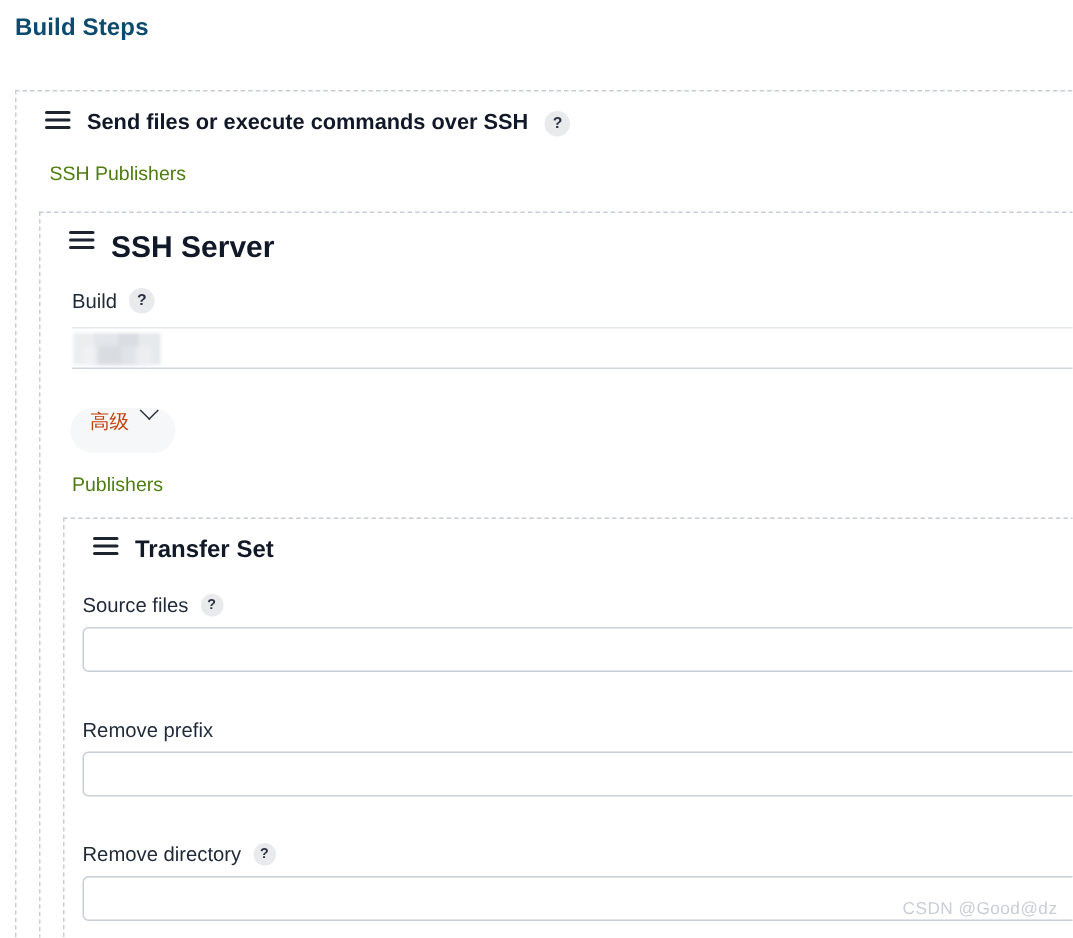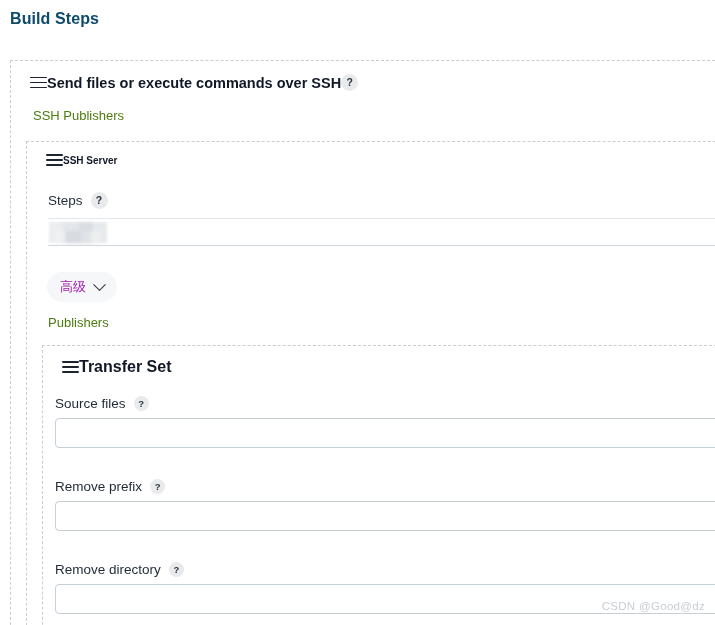--- a/index.html
+++ b/index.html
@@ -53,33 +53,33 @@
   .panel-inner {
     left: 15px;
     top: 203px;
     width: 700px;
     height: 330px;
   }
 
   
   .block-head {
     display: flex;
-    align-items: center;
-    gap: 0;
+    align-items: flex-start;
+    gap: 11px;
     position: absolute;
   }
   .block-head .title {
     font-weight: bold;
     color: #111827;
     white-space: nowrap;
   }
   .head-l1 { left: 19px; top: 13px; }
   .head-l1 .title { font-size: 14.5px; }
   .head-l2 { left: 19px; top: 12px; }
-  .head-l2 .title { font-size: 10px; }
+  .head-l2 .title { font-size: 20px; }
   .head-l3 { left: 19px; top: 12px; }
   .head-l3 .title { font-size: 16px; }
 
   
   .hamburger {
     display: inline-block;
     width: 17px;
     height: 12px;
     position: relative;
     cursor: grab;
@@ -186,28 +186,28 @@
         #f0f1f3 0 10px, #d6dade 10px 26px, #dfe3e7 26px 36px, #eceef0 36px 46px);
     filter: blur(1.4px);
   }
 
   
   .pill {
     position: absolute;
     left: 20px;
     top: 130px;
     display: inline-flex;
-    align-items: center;
+    align-items: flex-start;
     gap: 9px;
     height: 30px;
     padding: 0 13px;
     border: none;
     border-radius: 16px;
     background: #f6f7f8;
-    color: #a21caf;
+    color: #c2410c;
     font-family: "Liberation Sans", "DejaVu Sans", sans-serif;
     font-size: 13px;
     cursor: pointer;
   }
   .chev {
     display: inline-block;
     width: 8px;
     height: 8px;
     border-right: 1.6px solid #2b3240;
     border-bottom: 1.6px solid #2b3240;
@@ -227,21 +227,21 @@
     font-family: "Liberation Sans", "DejaVu Sans", sans-serif;
     font-size: 13px;
     color: #1f2937;
     padding: 0 9px;
     outline: none;
   }
 
   
   .lbl-source   { left: 12px; top: 50px; }
   .in-source    { top: 72px; }
-  .lbl-prefix   { left: 12px; top: 133px; }
+  .lbl-prefix   { left: 12px; top: 133px; flex-direction: column; }
   .in-prefix    { top: 155px; }
   .lbl-remote   { left: 12px; top: 216px; }
   .in-remote    { top: 238px; }
 
   
   .watermark {
     position: absolute;
     right: 10px;
     bottom: 13px;
     font-size: 11.5px;
@@ -275,21 +275,21 @@
     <div class="block-head head-l2">
       <span class="hamburger">
           <i></i>
           <i></i>
           <i></i>
         </span>
       <span class="title">SSH Server</span>
     </div>
 
     <div class="field-label name-row">
-      <span>Steps</span>
+      <span>Build</span>
       <span class="help">?</span>
     </div>
 
     <div class="name-control">
       <span class="redacted"></span>
     </div>
 
     <button class="pill">
       <span>高级</span>
       <span class="chev"></span>

